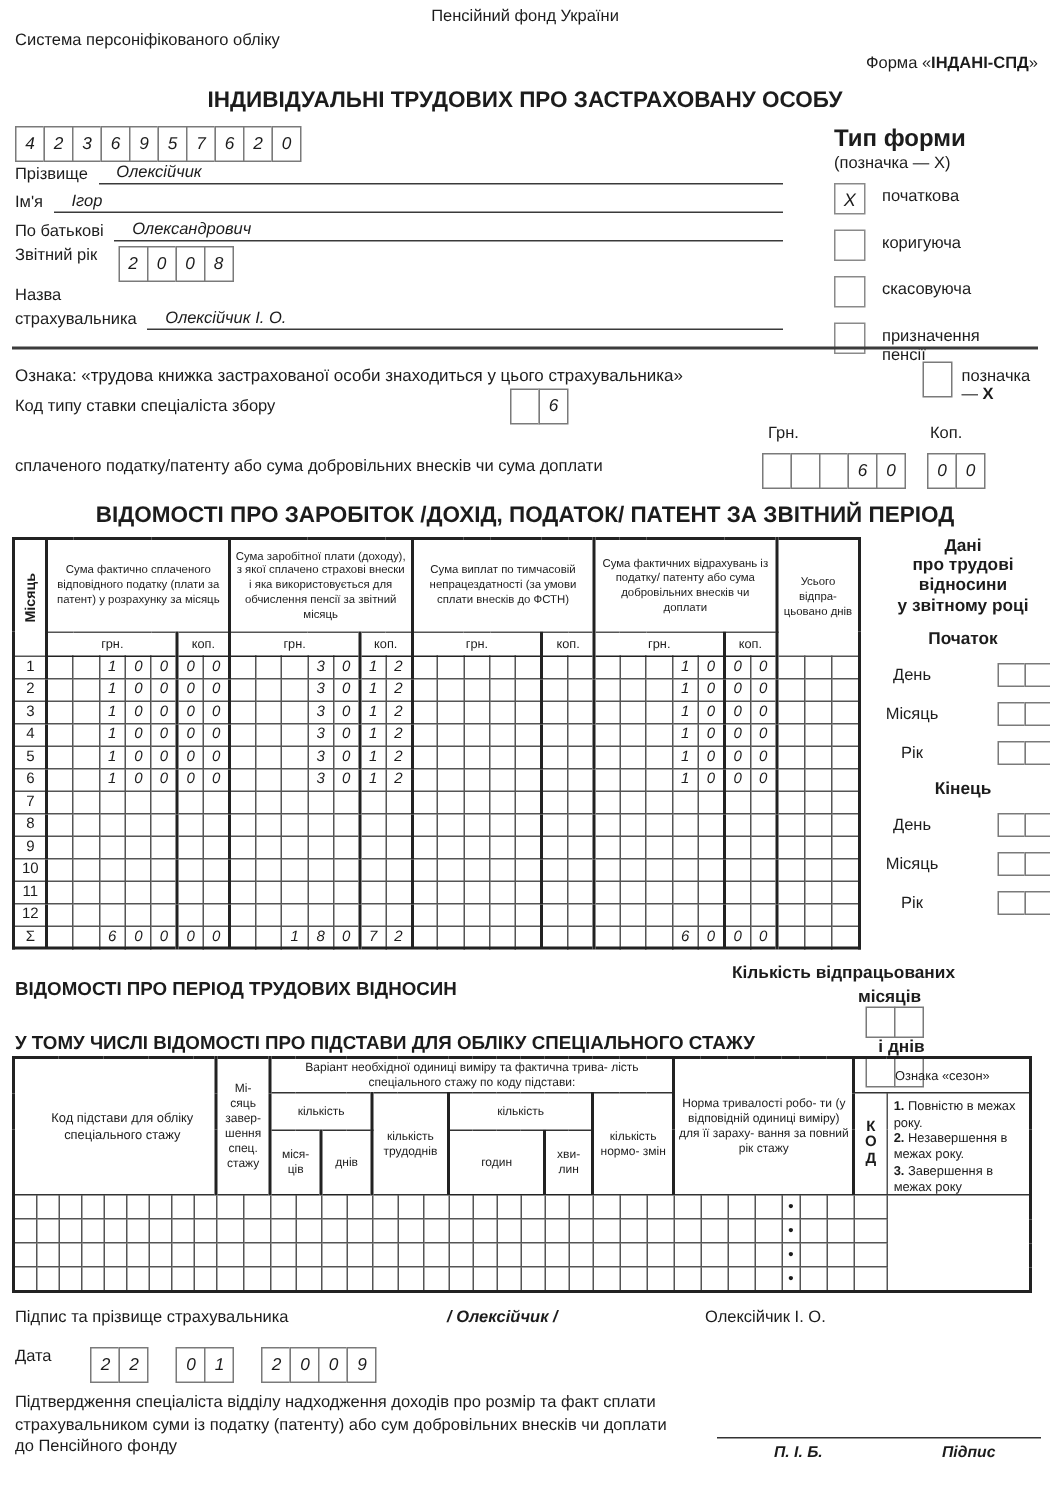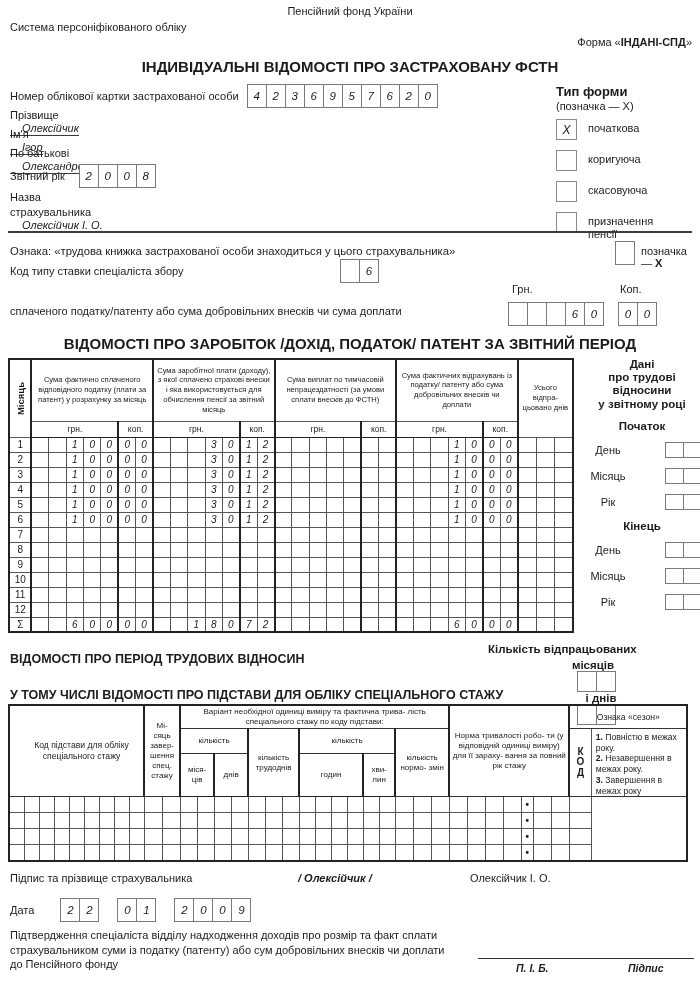--- a/index.html
+++ b/index.html
@@ -15,21 +15,21 @@
 
 .boxrow{display:flex;}
 .dcell{width:20px;height:24px;border:1px solid #7a7a7a;margin-left:-1px;
   display:flex;align-items:center;justify-content:center;
   font-style:italic;font-size:11.5px;background:#fff;}
 .boxrow .dcell:first-child{margin-left:0;}
 .small .dcell{width:19px;height:16px;font-size:10px;}
 .mid .dcell{width:20px;height:21px;}
 
 
-.frow{display:flex;align-items:flex-start;flex-direction:column;}
+.frow{display:flex;align-items:flex-end;}
 .flabel{white-space:nowrap;padding-right:7px;padding-bottom:1px;}
 .fline{flex:1;border-bottom:1.5px solid #3a3a3a;font-style:italic;
   padding:0 0 1px 12px;min-height:14px;}
 
 
 .chk{width:21px;height:21px;border:1.5px solid #8a8a8a;flex:0 0 auto;
   display:flex;align-items:center;justify-content:center;font-style:italic;font-size:12px;}
 .chkrow{display:flex;align-items:flex-start;margin-bottom:10px;}
 .chkrow .lbl{padding-left:11px;padding-top:3px;line-height:1.15;}
 
@@ -72,40 +72,39 @@
 .biglines{line-height:1.32;}
 .underline-zone{border-top:1.5px solid #333;}
 </style>
 </head>
 <body>
 
 <div class="abs ctr" style="top:5px;left:0;width:100%;">Пенсійний фонд України</div>
 <div class="abs" style="top:21px;left:10px;">Система персоніфікованого обліку</div>
 <div class="abs" style="top:36px;right:8px;"><span>Форма «</span><span class="b">ІНДАНІ-СПД</span><span>»</span></div>
 
-<div class="abs ctr b" style="top:58px;left:0;width:100%;font-size:15px;">ІНДИВІДУАЛЬНІ ВІДОМОСТІ ПРО ЗАСТРАХОВАНУ ФСТН</div>
+<div class="abs ctr b" style="top:58px;left:0;width:100%;font-size:15px;">ІНДИВІДУАЛЬНІ ТРУДОВИХ ПРО ЗАСТРАХОВАНУ ОСОБУ</div>
 
 <div class="abs" style="top:84px;left:10px;display:flex;align-items:center;">
-  <span class="nowrap" style="padding-right:8px;">Номер облікової картки застрахованої особи</span>
   <div class="boxrow">
       <div class="dcell">4</div>
       <div class="dcell">2</div>
       <div class="dcell">3</div>
       <div class="dcell">6</div>
       <div class="dcell">9</div>
       <div class="dcell">5</div>
       <div class="dcell">7</div>
       <div class="dcell">6</div>
       <div class="dcell">2</div>
       <div class="dcell">0</div>
     </div>
 </div>
 
 <div class="abs" style="top:84px;left:556px;width:140px;">
-  <div class="b" style="font-size:13px;">Тип форми</div>
+  <div class="b" style="font-size:16px;">Тип форми</div>
   <div style="margin-top:1px;">(позначка — X)</div>
   <div style="margin-top:7px;">
     <div class="chkrow">
       <div class="chk">X</div>
       <div class="lbl">початкова</div>
     </div>
     <div class="chkrow">
       <div class="chk"></div>
       <div class="lbl">коригуюча</div>
     </div>
@@ -125,21 +124,21 @@
   <span class="fline">Олексійчик</span>
 </div>
 <div class="abs frow" style="top:128px;left:10px;width:512px;">
   <span class="flabel">Ім'я</span>
   <span class="fline">Ігор</span>
 </div>
 <div class="abs frow" style="top:147px;left:10px;width:512px;">
   <span class="flabel">По батькові</span>
   <span class="fline">Олександрович</span>
 </div>
-<div class="abs" style="top:164px;left:10px;display:flex;align-items:center;">
+<div class="abs" style="top:164px;left:10px;display:flex;">
   <span style="padding-right:14px;">Звітний рік</span>
   <div class="boxrow">
       <div class="dcell">2</div>
       <div class="dcell">0</div>
       <div class="dcell">0</div>
       <div class="dcell">8</div>
     </div>
 </div>
 <div class="abs" style="top:191px;left:10px;">Назва</div>
 <div class="abs frow" style="top:206px;left:10px;width:512px;">
@@ -968,21 +967,21 @@
         <td class="cell"></td>
         <td class="cell gl"></td>
       </tr>
     </tbody>
 </table>
 
 <div class="abs" style="top:872px;left:10px;">Підпис та прізвище страхувальника</div>
 <div class="abs it" style="top:872px;left:298px;">/ Олексійчик /</div>
 <div class="abs" style="top:872px;left:470px;">Олексійчик І. О.</div>
 
-<div class="abs" style="top:898px;left:10px;display:flex;align-items:center;">
+<div class="abs" style="top:898px;left:10px;display:flex;align-items:flex-start;">
   <span style="padding-right:26px;">Дата</span>
   <div class="boxrow">
       <div class="dcell">2</div>
       <div class="dcell">2</div>
     </div>
   <div class="boxrow" style="margin-left:18px;">
       <div class="dcell">0</div>
       <div class="dcell">1</div>
     </div>
   <div class="boxrow" style="margin-left:18px;">

